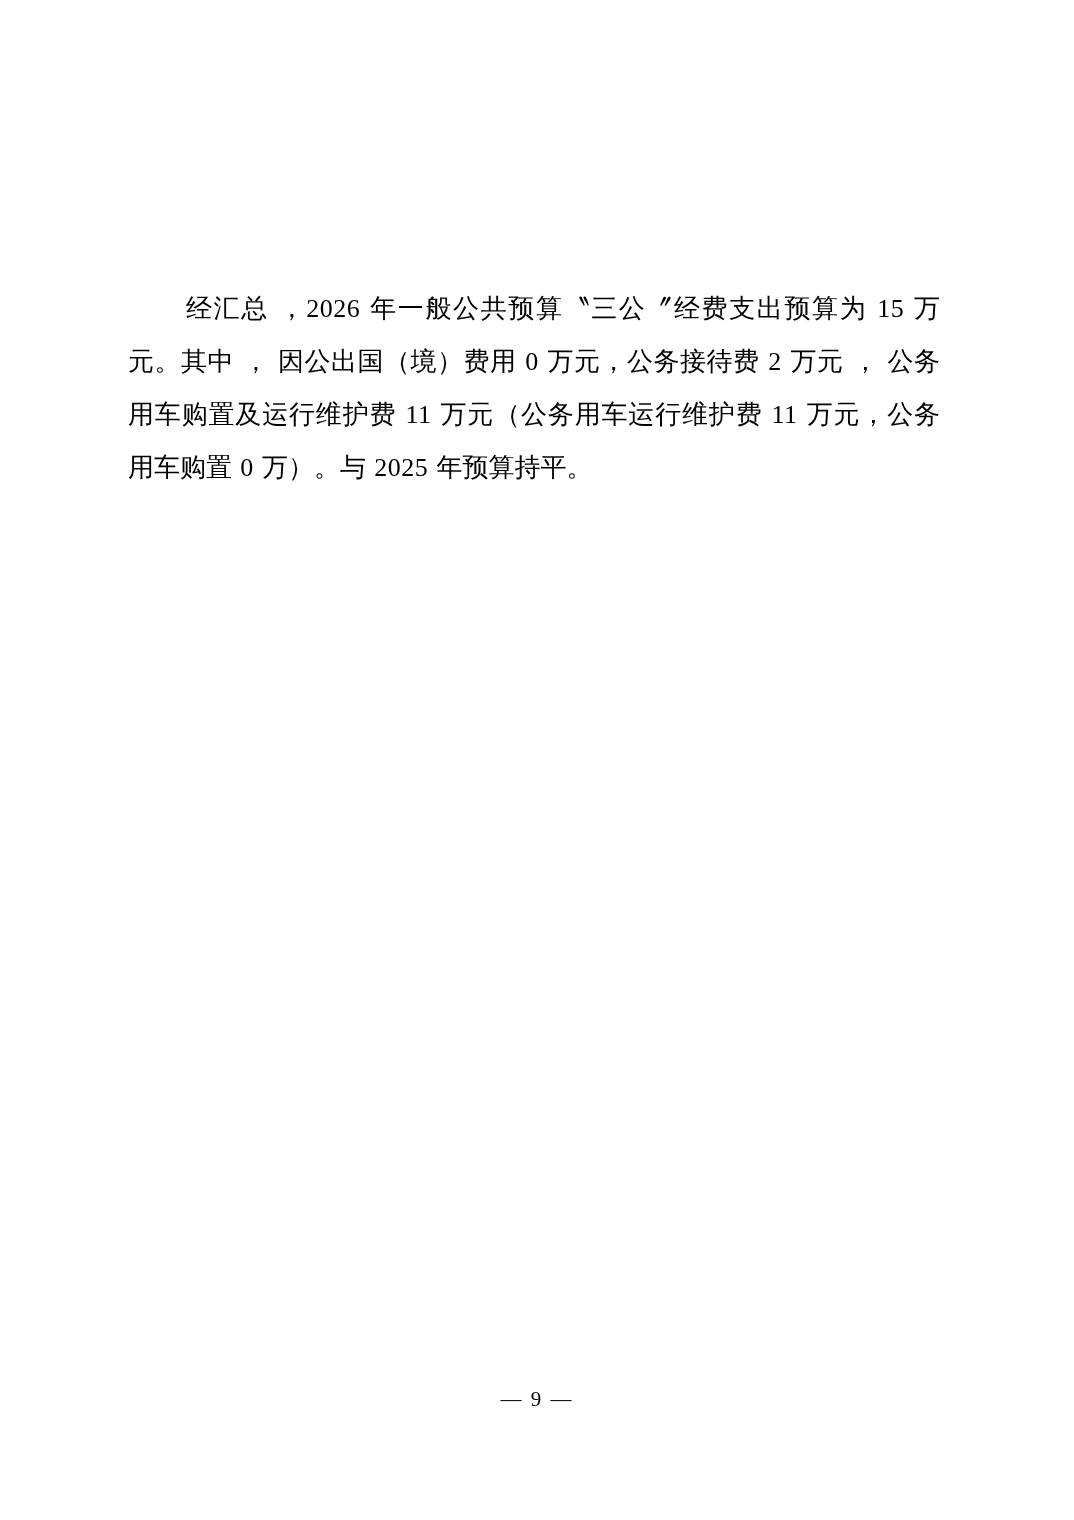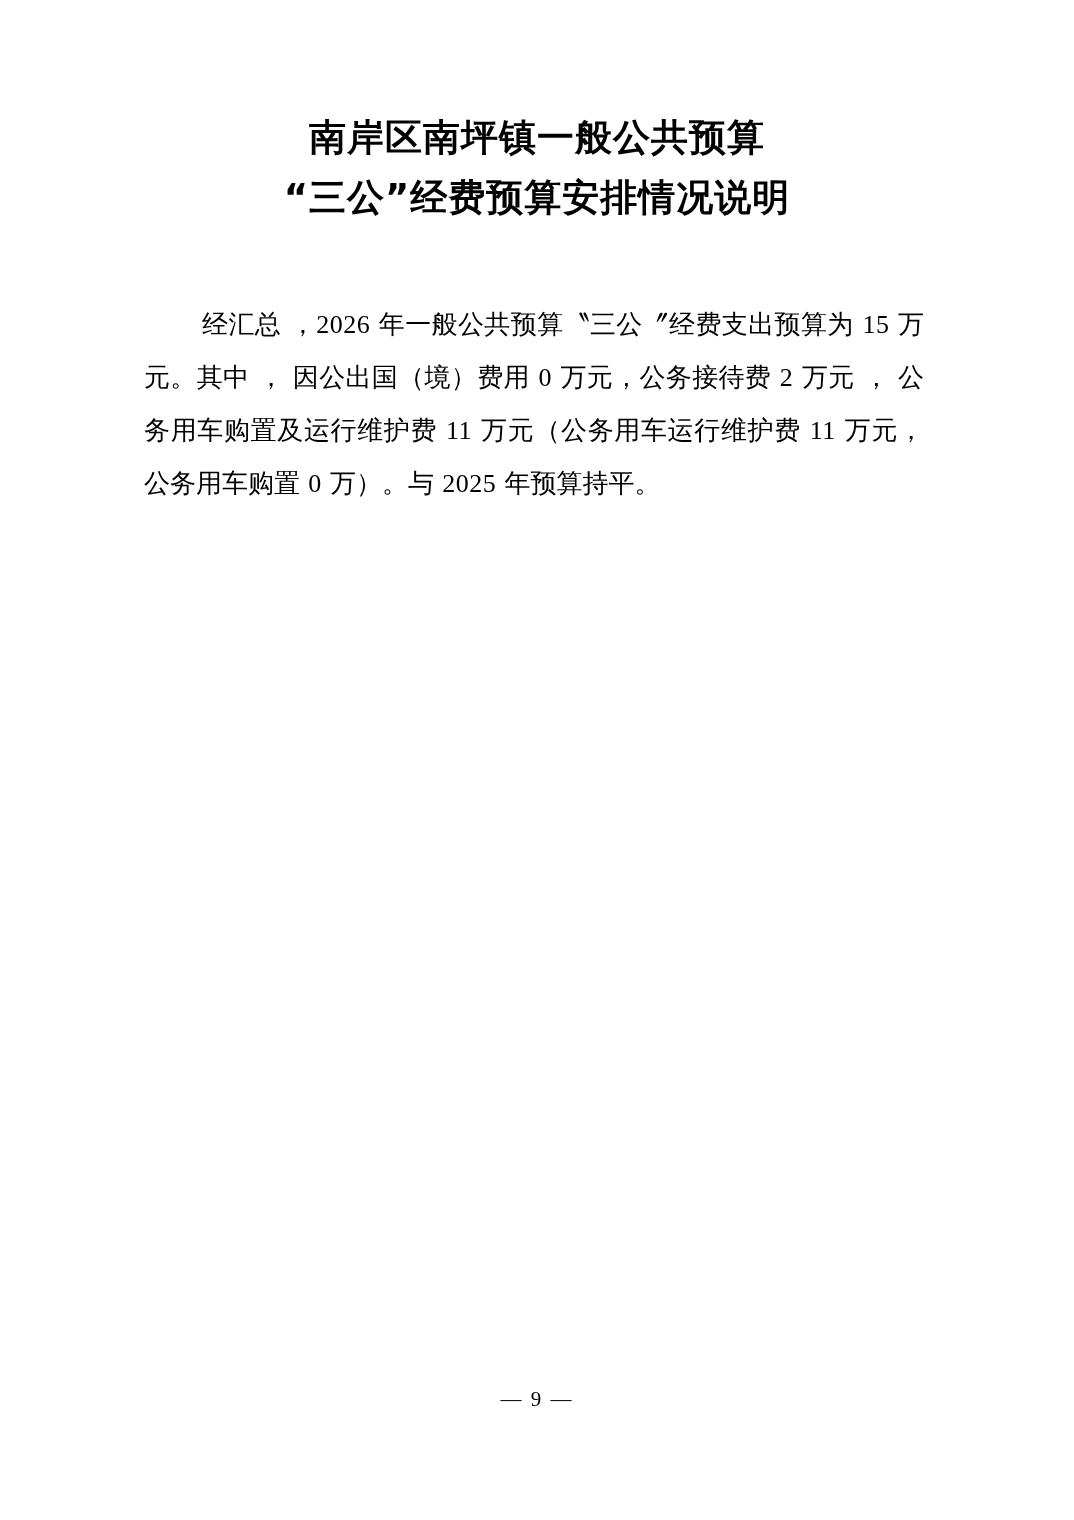--- a/index.html
+++ b/index.html
@@ -35,21 +35,21 @@
   .doc-title .line2 {
     display: block;
   }
   .body-block {
     position: absolute;
     top: 282px;
     left: 128px;
     width: 812px;
   }
   .para {
-    margin: 16px;
+    margin: 0;
     font-family: "DejaVu Sans", "Liberation Sans", sans-serif;
     font-size: 26px;
     line-height: 53px;
     text-align: justify;
     text-align-last: left;
     text-justify: inter-character;
     color: #000000;
     text-indent: 58px;
     word-break: break-all;
   }
@@ -67,24 +67,20 @@
     font-size: 21px;
     color: #000000;
     letter-spacing: 2px;
   }
 </style>
 </head>
 <body>
 
 <div class="page">
 
-  <div class="doc-title">
-    <span>南岸区南坪镇一般公共预算</span>
-    <span class="line2">“三公”经费预算安排情况说明</span>
-  </div>
 
   <div class="body-block">
     <p class="para"><span>经汇总 ，</span><span class="num">2026</span> <span>年一般公共预算〝三公〞经费支出预算为</span> <span class="num">15</span> <span>万元。其中 ， 因公出国（境）费用</span> <span class="num">0</span> <span>万元，公务接待费</span> <span class="num">2</span> <span>万元 ， 公务用车购置及运行维护费</span> <span class="num">11</span> <span>万元（公务用车运行维护费</span> <span class="num">11</span> <span>万元，公务用车购置</span> <span class="num">0</span> <span>万）。与</span> <span class="num">2025</span> <span>年预算持平。</span></p>
   </div>
 
   <div class="footer">— 9 —</div>
 
 </div>
 
 </body></html>

